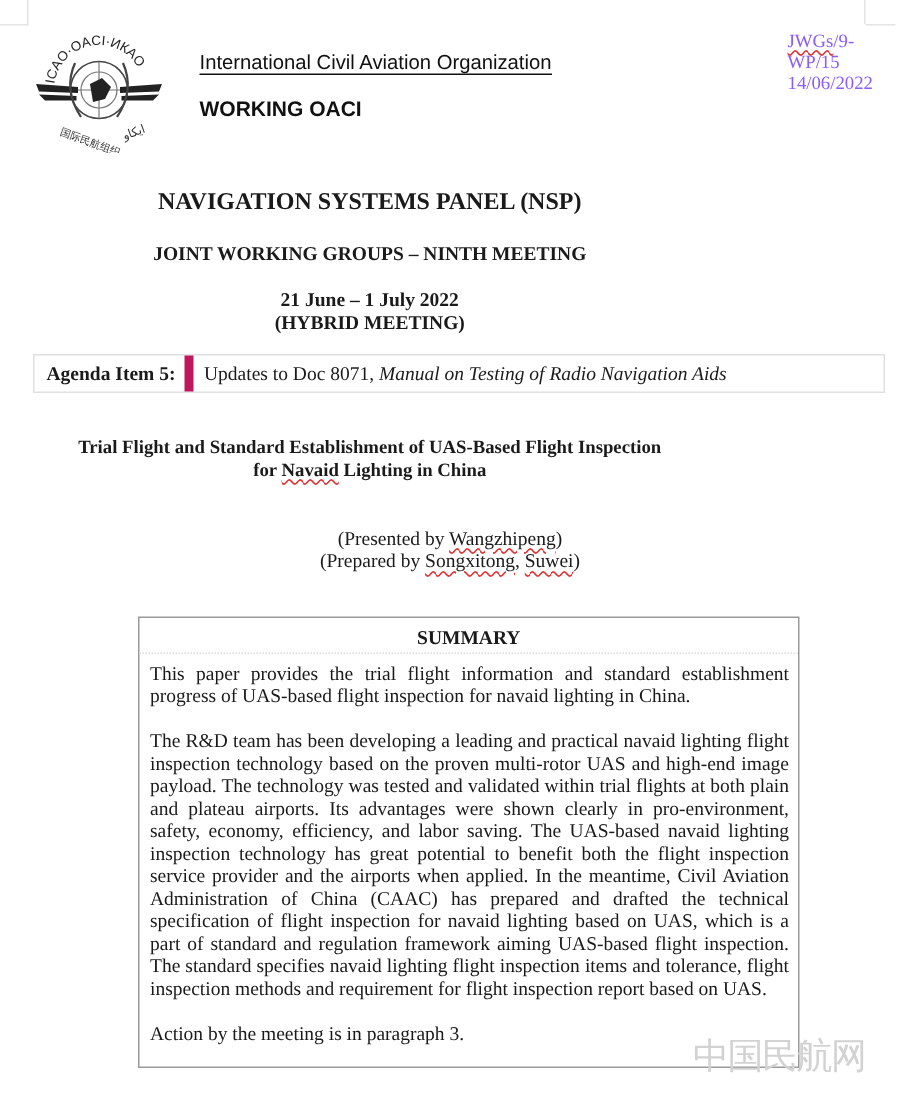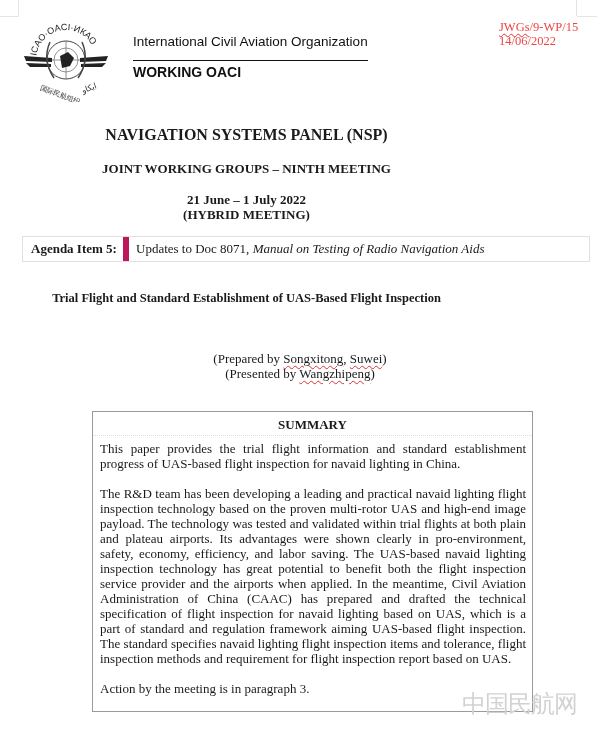--- a/index.html
+++ b/index.html
@@ -4,23 +4,23 @@
 <style>
   html, body { margin:0; padding:0; }
   body { width:600px; height:734px; background:#ffffff; position:relative; overflow:hidden;
          font-family:"Liberation Serif", serif; color:#1a1a1a; }
   .abs { position:absolute; }
   .corner-tl { left:0; top:0; width:18px; height:16px; border-right:1px solid #e4e4e4; border-bottom:1px solid #e4e4e4; }
   .corner-tr { left:576px; top:0; width:1px; height:16px; background:#e4e4e4; }
   .corner-tr2 { left:577px; top:16px; width:20px; height:1px; background:#e4e4e4; }
   .logo { left:16px; top:12px; width:100px; width:100px; height:90px; }
   .org { left:133px; top:34px; font-family:"Liberation Sans", sans-serif; font-size:13.5px; color:#111;
-         border-bottom:1.5px solid #111; padding-bottom:11px; letter-spacing:0; }
+         border-bottom:1.5px solid #111; padding-bottom:0; letter-spacing:0; }
   .wp { left:133px; top:64px; font-family:"Liberation Sans", sans-serif; font-weight:bold; font-size:14px; color:#111; }
-  .ref { left:499px; top:20px; font-size:12.5px; line-height:14px; color:#ef4444;font-family:Liberation Serif, serif; }
+  .ref { left:525px; top:20px; font-size:12.5px; line-height:14px; color:#8b5cf6;font-family:Liberation Serif, serif; }
   .ref .sq { text-decoration: underline wavy #d33; text-decoration-thickness:1px; text-underline-offset:2px; }
   .center { left:0; width:493px; text-align:center; font-weight:bold; }
   .h1 { top:126px; font-size:16px; }
   .h2 { top:161px; font-size:13px; }
   .h3 { top:192px; font-size:13px; line-height:15px; }
   .agenda { left:22px; top:236px; width:566px; height:24px; border:1px solid #e0e0e0; display:flex; font-size:13px; }
   .agenda .c1 { width:106px; border-right:6px solid #be185d; font-weight:bold; padding-left:8px; line-height:24px; box-sizing:border-box; }
   .agenda .c2 { padding-left:7px; line-height:24px; }
   .title { top:291px; font-size:12.5px; line-height:15px; }
   .sq { text-decoration: underline wavy #d33; text-decoration-thickness:1px; text-underline-offset:2px; }
@@ -73,25 +73,26 @@
   <div>(HYBRID MEETING)</div>
 </div>
 
 <div class="abs agenda">
   <div class="c1">Agenda Item 5:</div>
   <div class="c2"><span>Updates to Doc 8071, </span><i>Manual on Testing of Radio Navigation Aids</i></div>
 </div>
 
 <div class="abs center title">
   <div>Trial Flight and Standard Establishment of UAS-Based Flight Inspection</div>
+  <div><span>for </span><span class="sq">Navaid</span><span> Lighting in China</span></div>
 </div>
 
 <div class="abs pres">
+  <div><span>(Presented by </span><span class="sq">Wangzhipeng</span><span>)</span></div>
   <div><span>(Prepared by </span><span class="sq">Songxitong</span><span>, </span><span class="sq">Suwei</span><span>)</span></div>
-  <div><span>(Presented by </span><span class="sq">Wangzhipeng</span><span>)</span></div>
 </div>
 
 <div class="abs summary">
   <div class="head">SUMMARY</div>
   <div class="body">
     <p>This paper provides the trial flight information and standard establishment progress of UAS-based flight inspection for navaid lighting in China.</p>
     <p>The R&amp;D team has been developing a leading and practical navaid lighting flight inspection technology based on the proven multi-rotor UAS and high-end image payload. The technology was tested and validated within trial flights at both plain and plateau airports. Its advantages were shown clearly in pro-environment, safety, economy, efficiency, and labor saving. The UAS-based navaid lighting inspection technology has great potential to benefit both the flight inspection service provider and the airports when applied. In the meantime, Civil Aviation Administration of China (CAAC) has prepared and drafted the technical specification of flight inspection for navaid lighting based on UAS, which is a part of standard and regulation framework aiming UAS-based flight inspection. The standard specifies navaid lighting flight inspection items and tolerance, flight inspection methods and requirement for flight inspection report based on UAS.</p>
     <p>Action by the meeting is in paragraph 3.</p>
   </div>
 </div>

